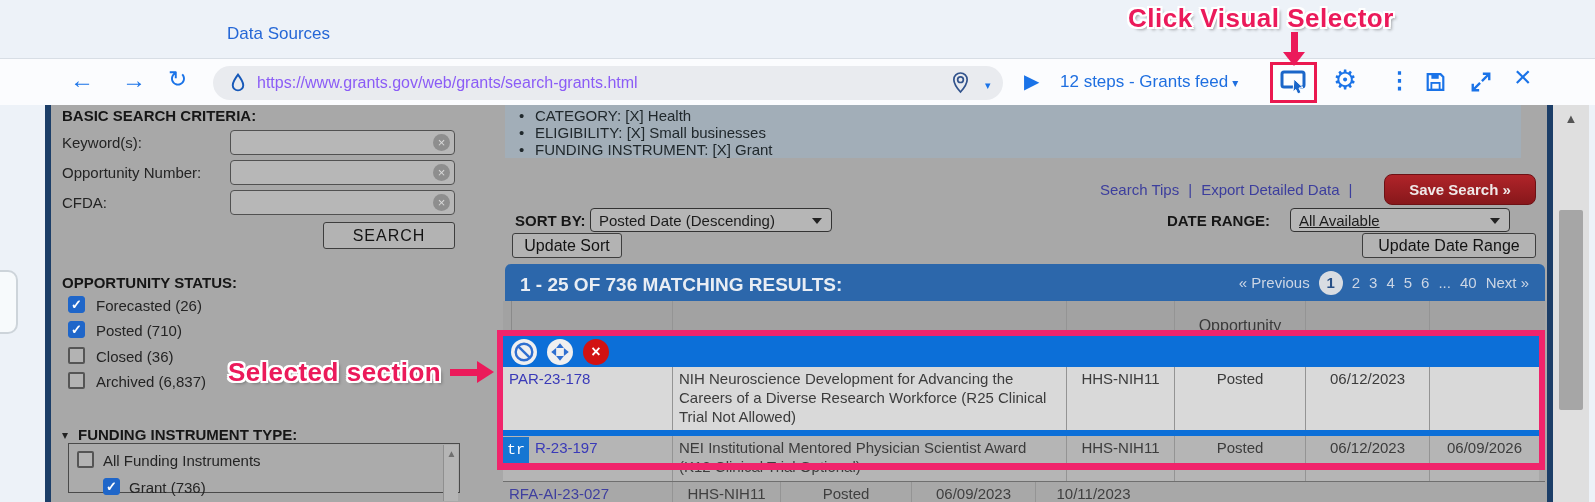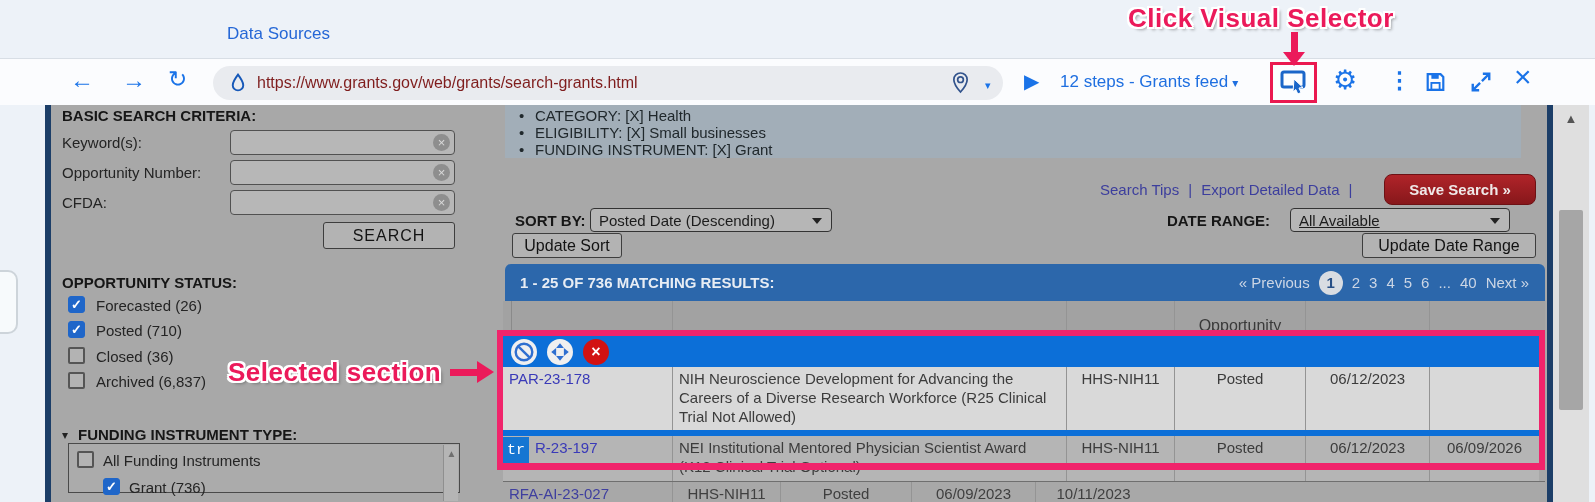--- a/index.html
+++ b/index.html
@@ -10,21 +10,21 @@
   .tab-active { position:absolute; left:47px; top:12px; width:160px; height:47px; background:#fff;
     border:1px solid #c9d0d8; border-bottom:none; border-radius:9px 9px 0 0; z-index:3;
     display:flex; align-items:center; justify-content:center; font-size:17px; color:#3c4043; }
   .tab-inactive { position:absolute; left:227px; top:24px; font-size:17px; color:#2567d6; cursor:pointer; }
   .tabline { position:absolute; left:0; top:58px; width:1595px; height:1px; background:#d8dee5; z-index:1; }
 
   
   .toolbar { position:absolute; left:0; top:59px; width:1595px; height:46px; background:#fbfcfe; z-index:2; }
   .tb-glyph { position:absolute; color:#1a73e8; cursor:pointer; line-height:1; }
   .urlbar { position:absolute; left:213px; top:7px; width:790px; height:34px; background:#e9ebef; border-radius:17px; }
-  .url-text { position:absolute; left:44px; top:8px; font-size:16px; color:#7f1d1d; white-space:nowrap; }
+  .url-text { position:absolute; left:44px; top:8px; font-size:16px; color:#8b5cf6; white-space:nowrap; }
   .droplet { position:absolute; left:18px; top:7px; }
   .pin { position:absolute; left:738px; top:5px; }
   .url-caret { position:absolute; left:772px; top:13px; font-size:11px; color:#1a73e8; }
   .steps { position:absolute; left:1060px; top:13px; font-size:17px; color:#1f6fe0; cursor:pointer; }
   .steps .sc { font-size:12px; margin-left:4px; }
   .redbox { position:absolute; left:1270px; top:3px; width:47px; height:41px; border:3px solid #ea1950;
     display:flex; align-items:center; justify-content:center; cursor:pointer; background:#fbfdff; }
 
   
   .anno { position:absolute; font-size:26px; font-weight:bold; color:#eb1a5a; letter-spacing:.5px; z-index:30; white-space:nowrap;
@@ -70,21 +70,21 @@
   .links-row .lnk { cursor:pointer; }
   .save-btn { position:absolute; left:1384px; top:174px; width:152px; height:31px; border-radius:8px;
     background:linear-gradient(#b02429,#87171b); border:1px solid #6d1114; color:#efe8e8; font-weight:bold;
     font-size:15px; display:flex; align-items:center; justify-content:center; cursor:pointer; z-index:3; }
   .sel { position:absolute; height:24px; background:#b6b6b6; border:1px solid #333; border-radius:4px;
     font-size:15px; color:#1c1c1c; display:flex; align-items:center; padding:0 8px; cursor:pointer; z-index:2; }
   .sel .ca { position:absolute; right:9px; top:9px; width:0; height:0; border-left:5px solid transparent;
     border-right:5px solid transparent; border-top:6px solid #222; }
   .results-bar { position:absolute; left:505px; top:264px; width:1040px; height:37px; background:#2c67ab;
     border-radius:6px 6px 0 0; z-index:2; }
-  .results-title { position:absolute; left:15px; top:10px; font-size:15px; font-weight:bold; color:#e8edf4; }
+  .results-title { position:absolute; left:15px; top:10px; font-size:19px; font-weight:bold; color:#e8edf4; }
   .pager { position:absolute; right:16px; top:0; height:37px; display:flex; align-items:center; gap:9px;
     font-size:15px; color:#ccd6e5; }
   .pgcur { width:24px; height:24px; border-radius:50%; background:#d8dce2; color:#274f86; font-weight:bold;
     display:flex; align-items:center; justify-content:center; }
   .pg { cursor:pointer; }
 
   
   .thead { position:absolute; left:503px; top:301px; width:1042px; height:29px; background:#a2a2a2; overflow:hidden; display:flex; z-index:2; }
   .trow { position:absolute; left:503px; display:flex; z-index:3; font-size:15px; line-height:19px; }
   .cell { border-right:1px solid #949494; padding:2px 6px; overflow:hidden; }

